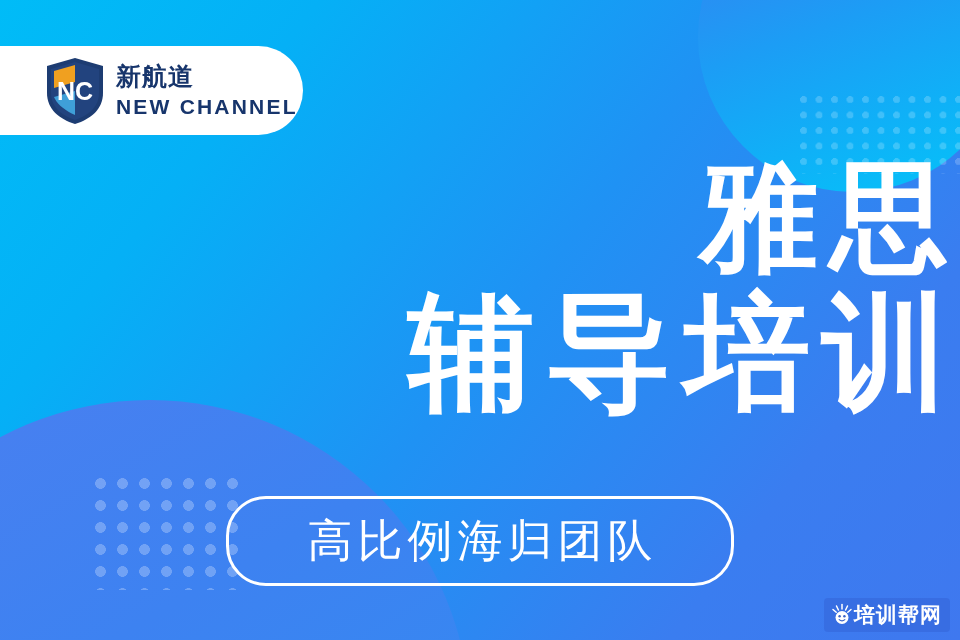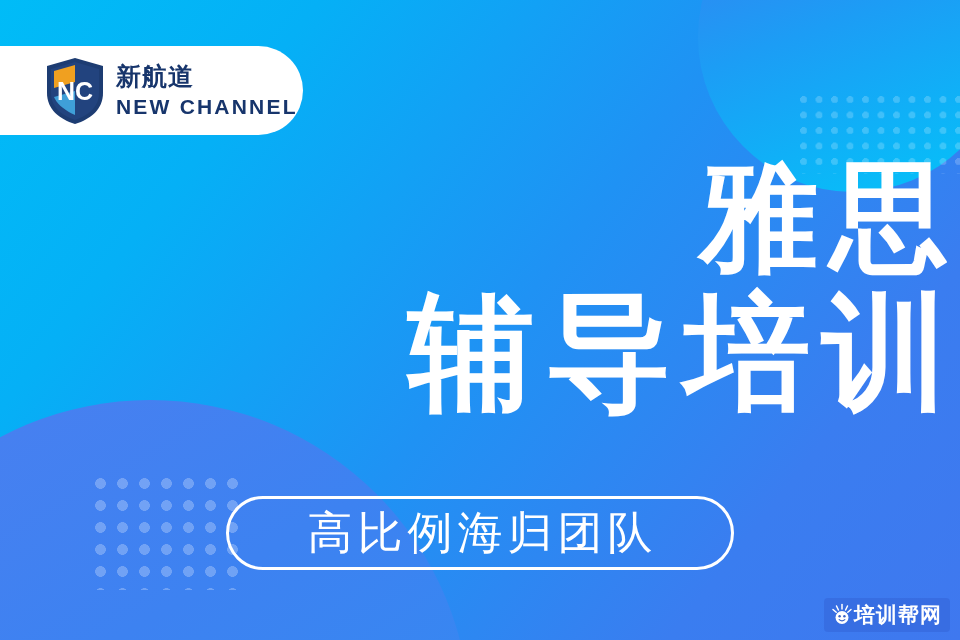--- a/index.html
+++ b/index.html
@@ -100,21 +100,21 @@
   #headline-line-1 { font-size: 118px; line-height: 1.18; }
   #headline-line-2 { font-size: 126px; line-height: 1.18; margin-top: -8px; }
 
   
   #subtitle-pill {
     position: absolute;
     left: 50%;
     transform: translateX(-50%);
     top: 496px;
     width: 508px;
-    height: 74px;
+    height: 90px;
     border: 3px solid #ffffff;
     border-radius: 40px;
     display: flex;
     align-items: center;
     justify-content: center;
     box-sizing: border-box;
   }
   #subtitle-text {
     color: #ffffff;
     font-size: 45px;

